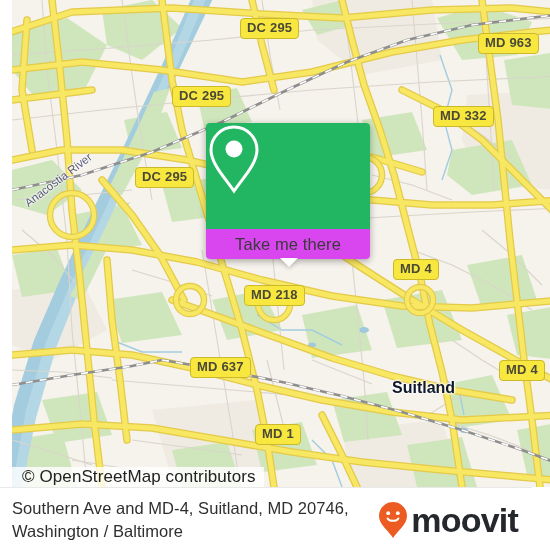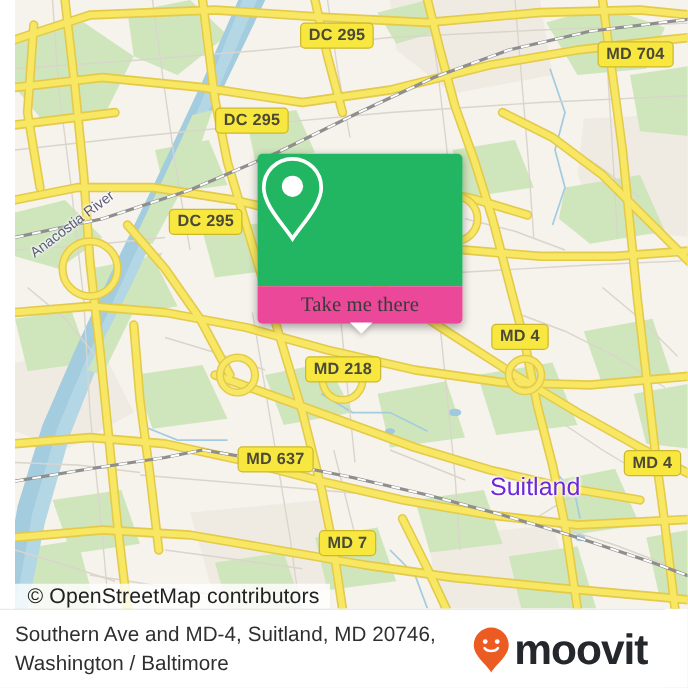--- a/index.html
+++ b/index.html
@@ -38,23 +38,23 @@
     overflow:visible;
   }
   #callout-green {
     position:absolute; left:0; top:0; width:164px; height:106px;
     background:#22b562;
     border-radius:4px 4px 0 0;
     display:flex; align-items:center; justify-content:center;
   }
   #callout-foot {
     position:absolute; left:0; top:106px; width:164px; height:30px;
-    background:#ec4899;
+    background:#d946ef;
     border-radius:0 0 4px 4px;
-    display:flex; align-items:center; justify-content:center;font-family:Liberation Serif, serif;
+    display:flex; align-items:center; justify-content:center;
   }
   #callout-foot span {
     font-size:16.5px; color:#3a3a3a; letter-spacing:0.1px;
   }
   #callout-tail {
     position:absolute; left:74px; top:135px;
     width:0; height:0;
     border-left:9px solid transparent;
     border-right:9px solid transparent;
     border-top:9px solid #ffffff;
@@ -89,23 +89,24 @@
     border-radius:4px;
     color:#4a4a36;
     font-size:13px; font-weight:bold;
     padding:2px 6px 3px 6px;
     white-space:nowrap;
     letter-spacing:0.2px;
     line-height:14px;
   }
   .place-label {
     position:absolute;
-    font-size:20px; color:#6d28d9;
+    font-size:16px; color:#0f172a;
     text-shadow:0 0 3px #fff,0 0 3px #fff,0 0 3px #fff,0 0 2px #fff;
     white-space:nowrap;
+    font-weight:bold;
   }
   .river-label {
     position:absolute;
     font-size:11.5px; color:#5a5a7a;
     white-space:nowrap;
     text-shadow:0 0 3px #fff,0 0 3px #fff,0 0 2px #fff;
   }
 </style>
 </head>
 <body>
@@ -292,28 +293,29 @@
         <g stroke="#ffffff" stroke-width="1.6" stroke-dasharray="7 7" fill="none">
           <path d="M0,190 L70,175 L140,152 L210,122 L275,90 L335,62 L395,40 L460,25 L550,14"></path>
           <path d="M150,360 L210,370 L270,382 L330,396 L390,412 L450,430 L510,450 L550,465"></path>
           <path d="M0,385 L60,375 L120,366 L150,360"></path>
         </g>
 
       </g>
     </svg>
 
     <div class="shield" style="left:228px; top:18px;">DC 295</div>
-    <div class="shield" style="left:466px; top:33px;">MD 704</div>
+    <div class="shield" style="left:466px; top:33px;">MD 963</div>
     <div class="shield" style="left:160px; top:86px;">DC 295</div>
+    <div class="shield" style="left:421px; top:106px;">MD 332</div>
     <div class="shield" style="left:123px; top:167px;">DC 295</div>
     <div class="shield" style="left:381px; top:259px;">MD 4</div>
     <div class="shield" style="left:232px; top:285px;">MD 218</div>
     <div class="shield" style="left:178px; top:357px;">MD 637</div>
     <div class="shield" style="left:487px; top:360px;">MD 4</div>
-    <div class="shield" style="left:243px; top:424px;">MD 7</div>
+    <div class="shield" style="left:243px; top:424px;">MD 1</div>
 
     <div class="place-label" style="left:380px; top:379px;">Suitland</div>
 
     <div class="river-label" style="left:14px; top:198px; transform:rotate(-37deg); transform-origin:left center;">Anacostia River</div>
 
     <div id="callout">
       <div id="callout-green">
         <svg width="56" height="72" viewBox="0 0 56 72">
           <path d="M28 4 C15.3 4 5 14.3 5 27 C5 41 20 56 28 68 C36 56 51 41 51 27 C51 14.3 40.7 4 28 4 Z" fill="none" stroke="#ffffff" stroke-width="3"></path>
           <circle cx="28" cy="26" r="8.5" fill="#ffffff"></circle>

